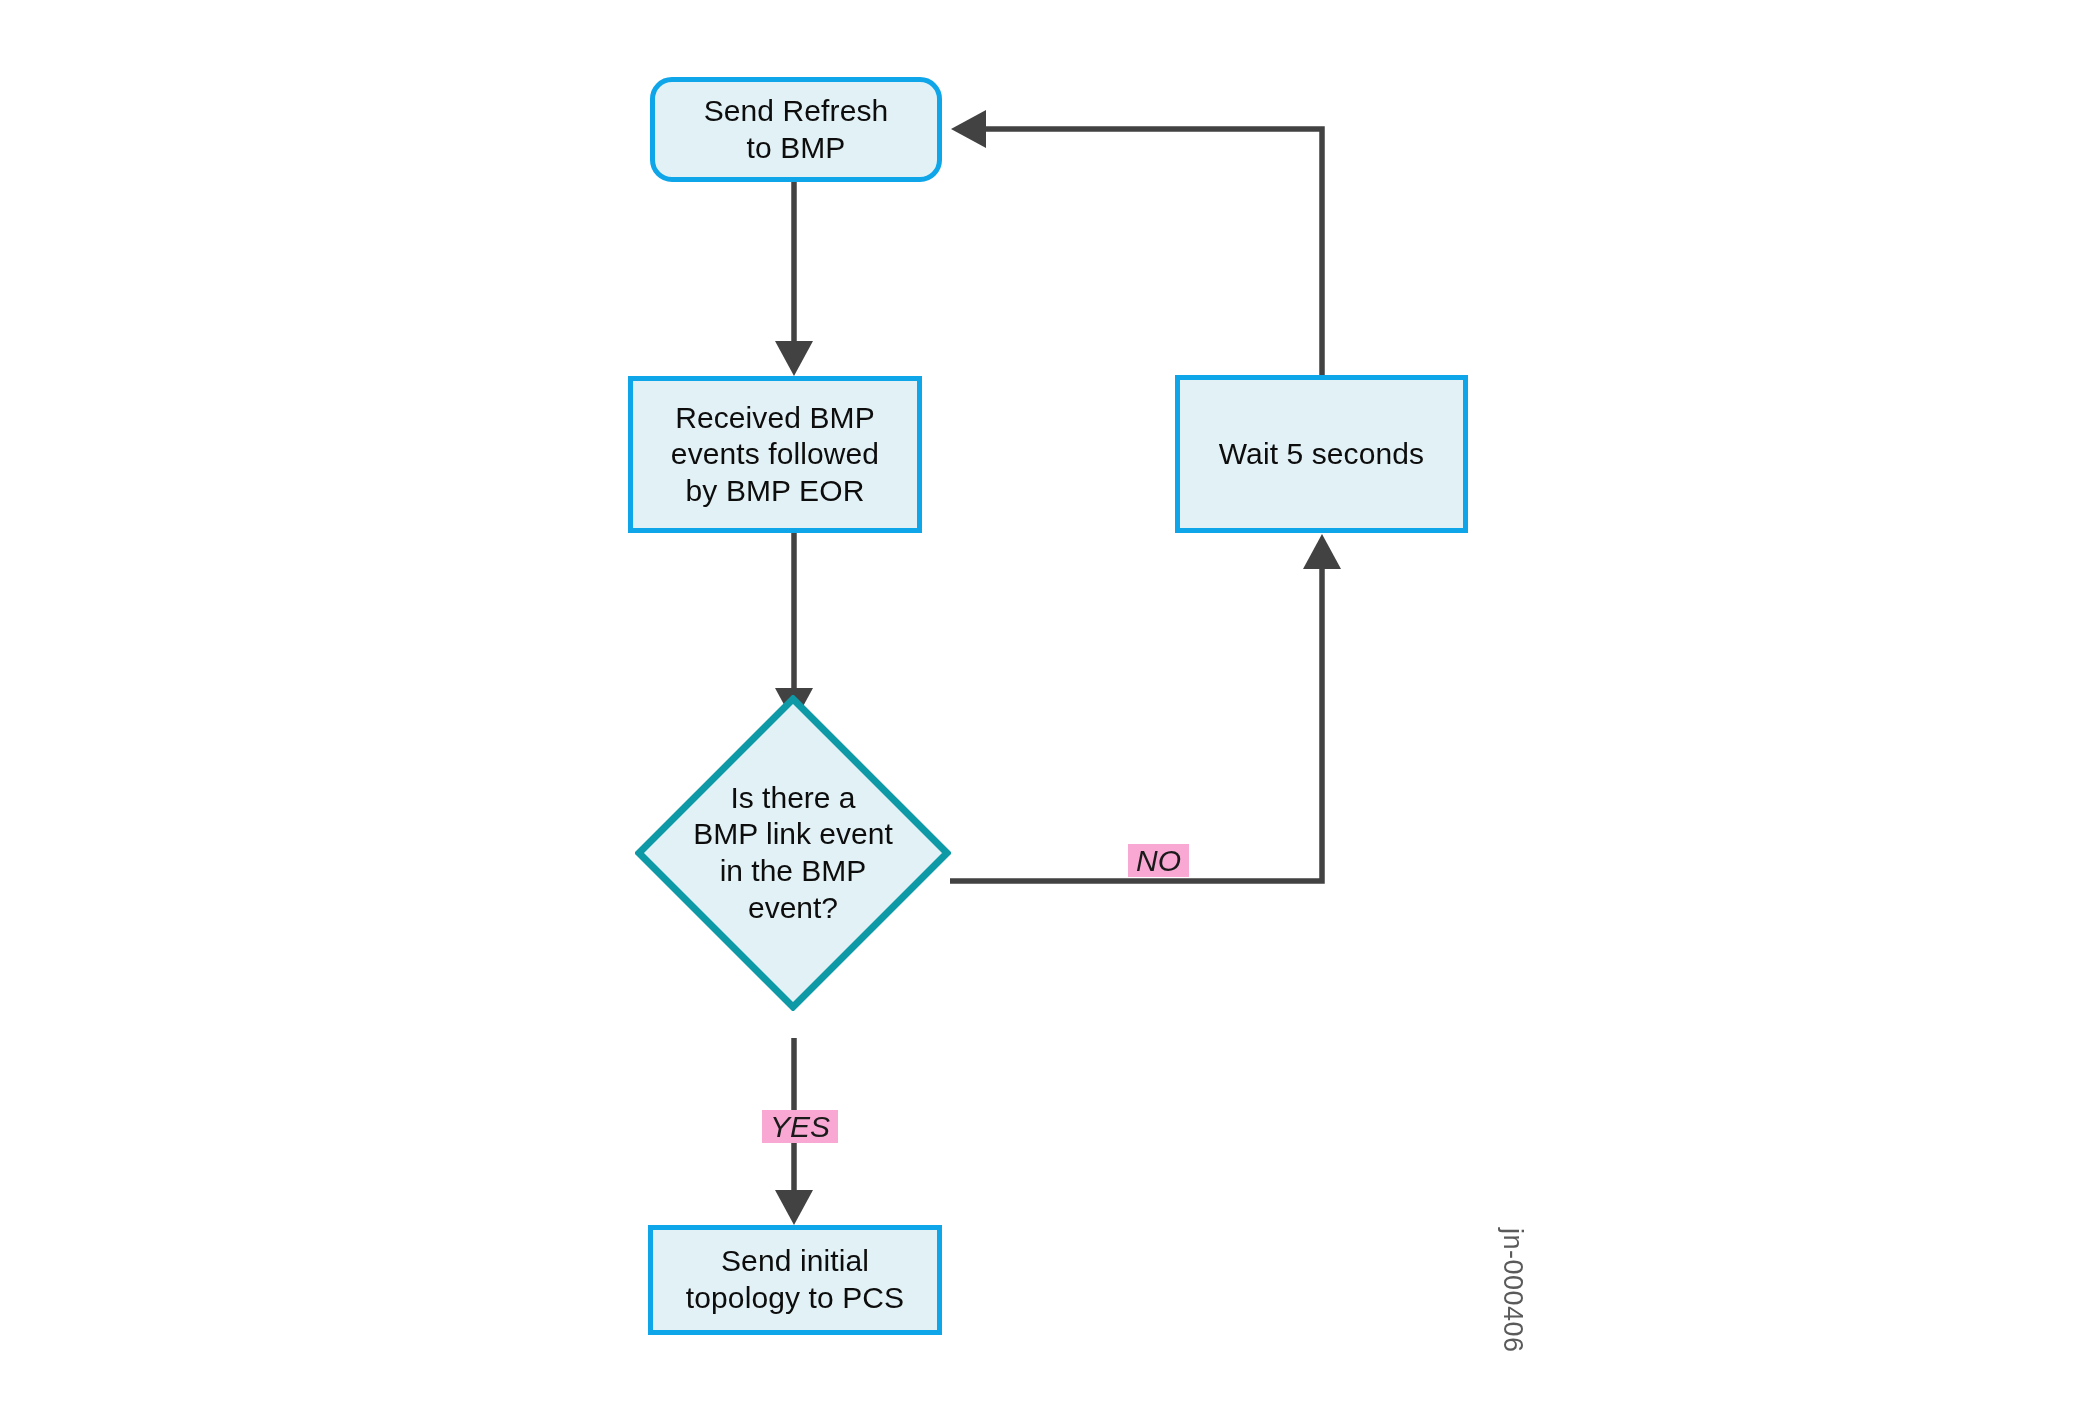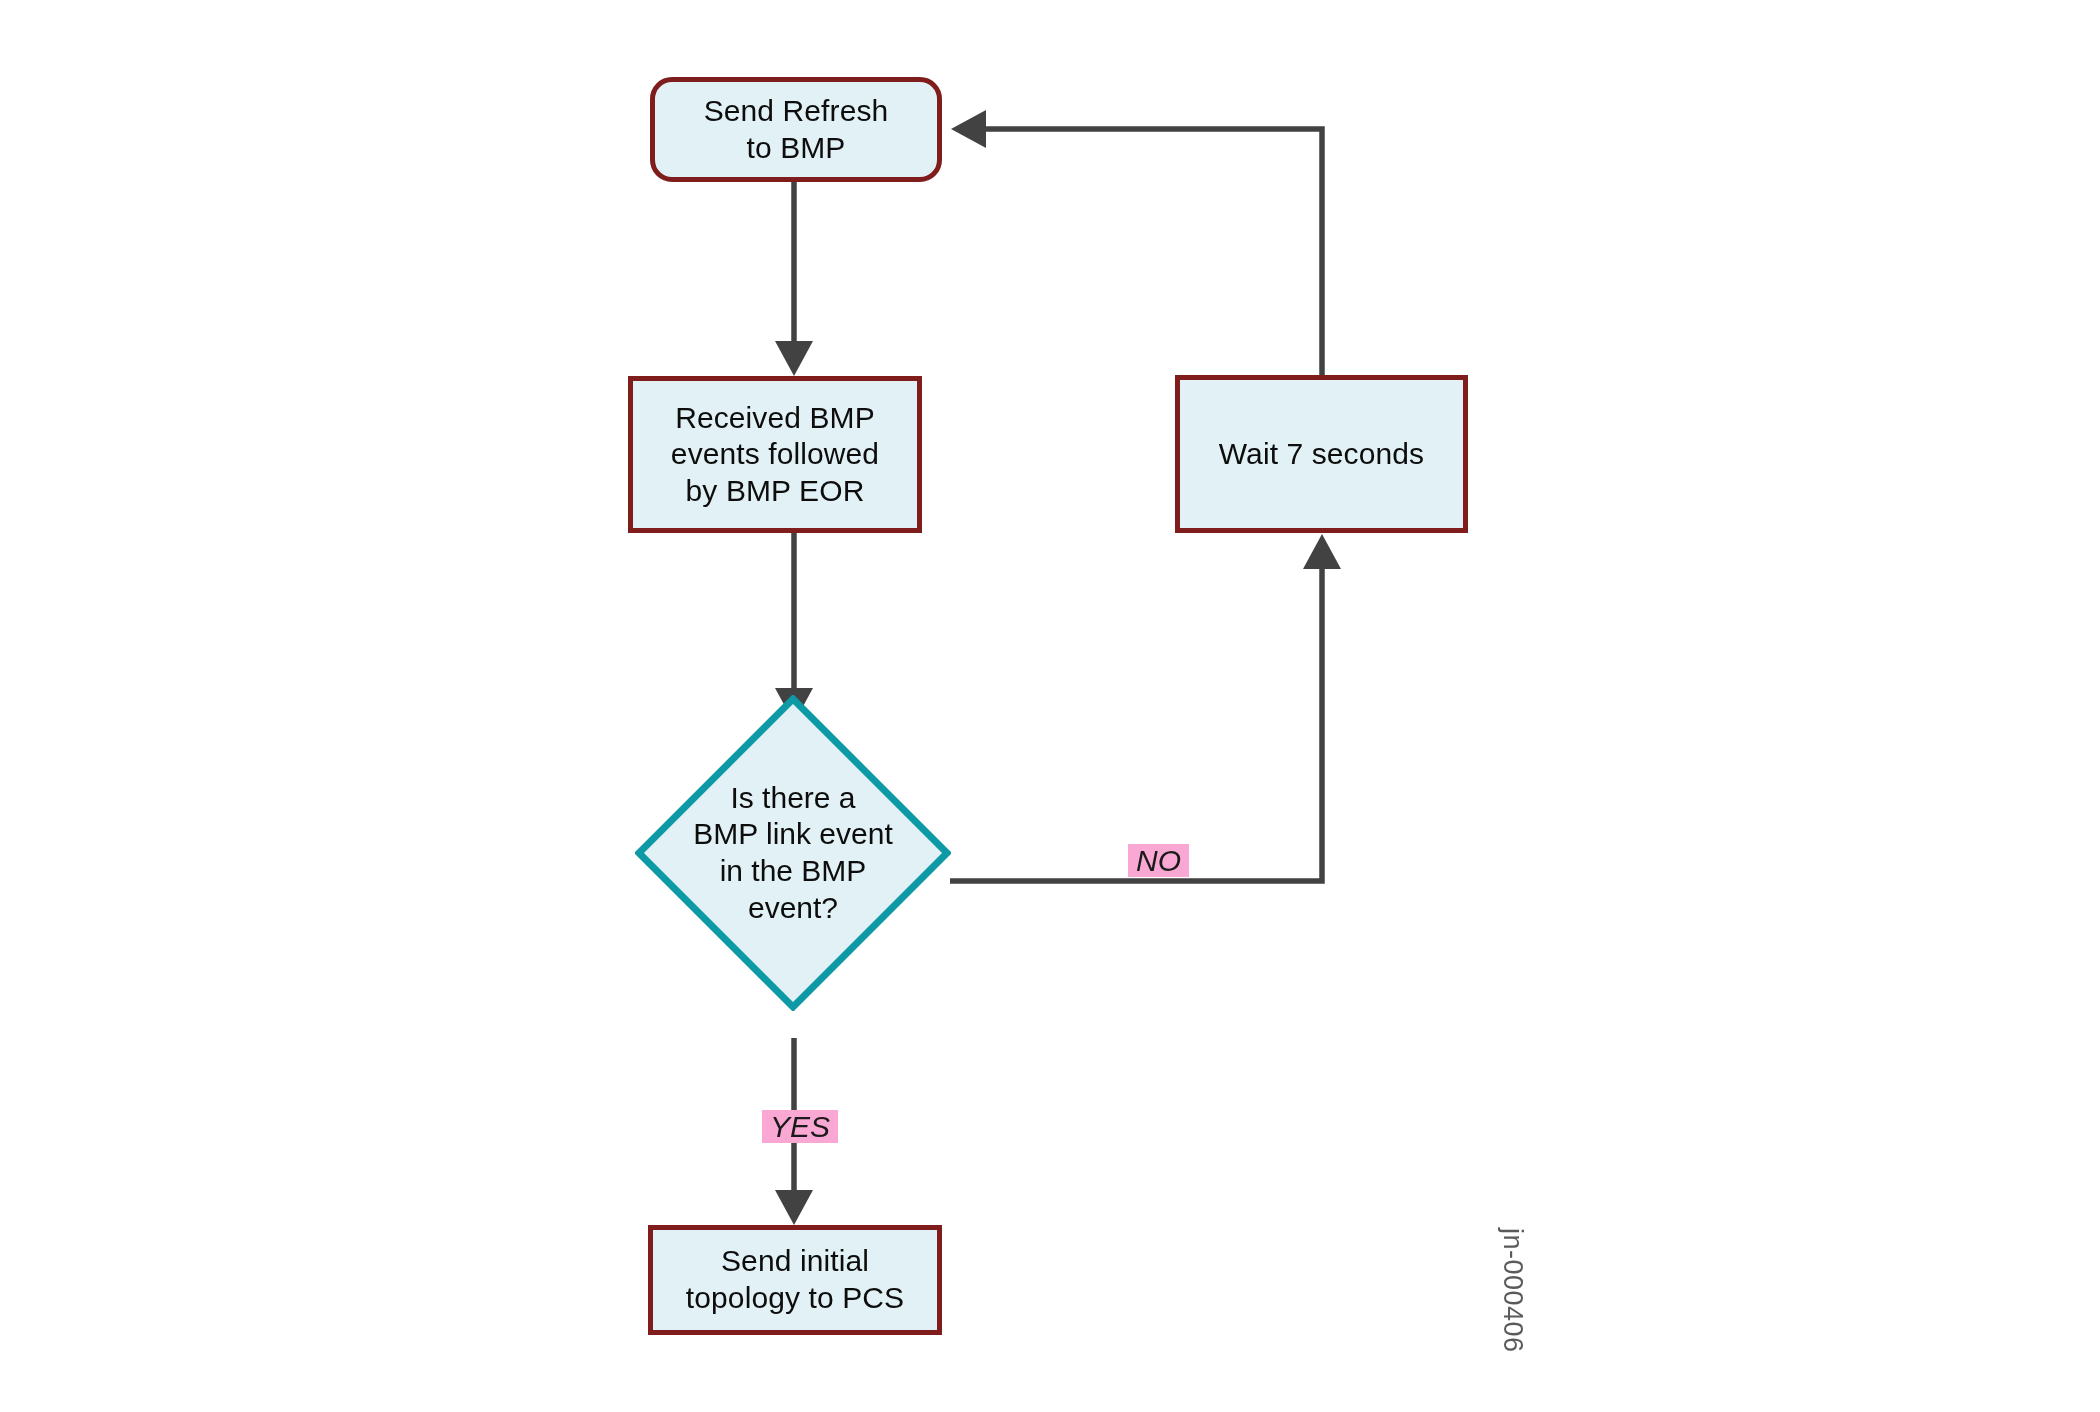--- a/index.html
+++ b/index.html
@@ -23,21 +23,21 @@
     position: absolute;
     left: 0;
     top: 0;
     width: 2100px;
     height: 1412px;
   }
   .node {
     position: absolute;
     box-sizing: border-box;
     background: #e2f1f5;
-    border: 5px solid #7f1d1d;
+    border: 5px solid #0ea5e9;
     display: flex;
     align-items: center;
     justify-content: center;
     text-align: center;
     color: #0d0d0d;
     font-size: 30px;
     line-height: 1.22;
     letter-spacing: 0.1px;
   }
   .node.rounded {
@@ -145,21 +145,21 @@
     <svg width="316" height="316" viewBox="0 0 316 316" xmlns="http://www.w3.org/2000/svg">
       <polygon points="158,4 312,158 158,312 4,158" fill="#e2f1f5" stroke="#0d99a6" stroke-width="7"></polygon>
     </svg>
     <div class="diamond-label">Is there a
 BMP link event
 in the BMP
 event?</div>
   </div>
 
   <div class="node" style="left:1175px; top:375px; width:293px; height:158px;">
-    <span class="node-text">Wait 7 seconds</span>
+    <span class="node-text">Wait 5 seconds</span>
   </div>
 
   <div class="node" style="left:648px; top:1225px; width:294px; height:110px;">
     <span class="node-text">Send initial
 topology to PCS</span>
   </div>
 
   <div class="edge-label" style="left:1128px; top:844px;">NO</div>
 
   <div class="edge-label" style="left:762px; top:1110px;">YES</div>

